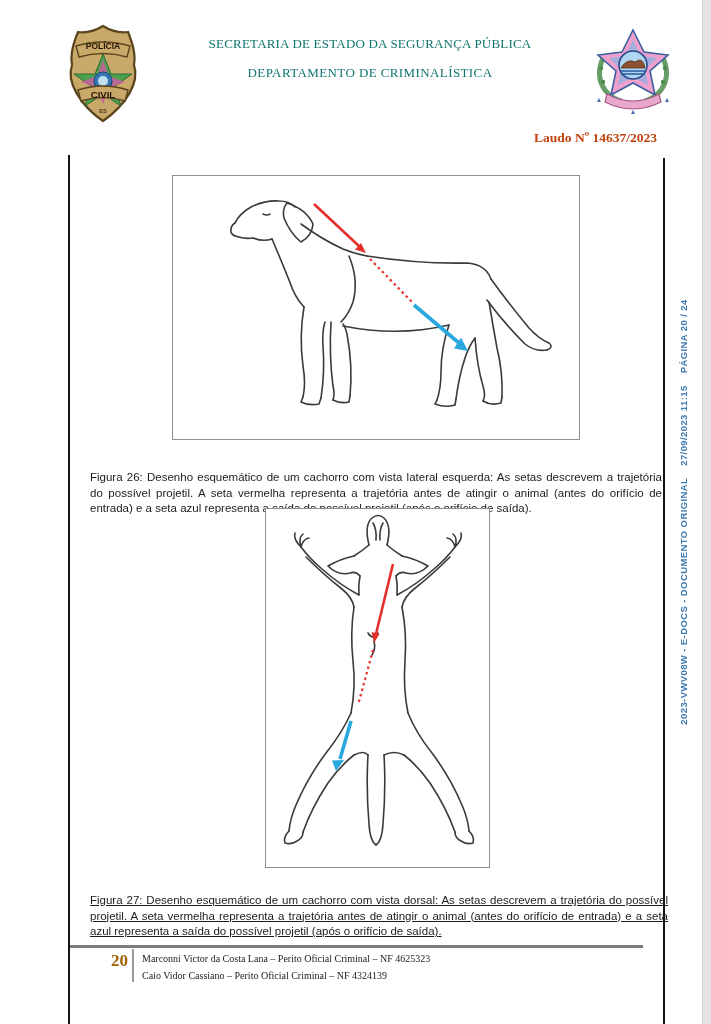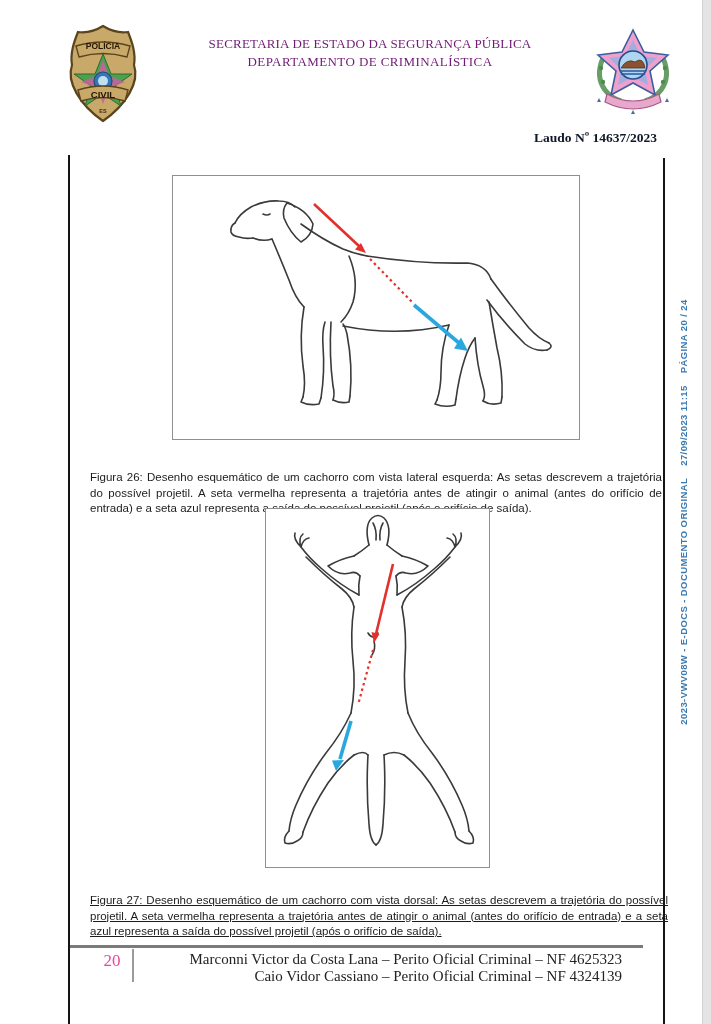--- a/index.html
+++ b/index.html
@@ -1,46 +1,46 @@
 <!DOCTYPE html>
 <html><head>
 <meta charset="utf-8">
 <style>
   html,body{margin:0;padding:0;}
   body{width:711px;height:1024px;position:relative;background:#ffffff;overflow:hidden;
        font-family:"Liberation Serif", serif;}
   .abs{position:absolute;}
 
   
-  .org-block{left:128px;top:36px;width:484px;text-align:center;color:#701a75;}
+  .org-block{left:128px;top:36px;width:484px;text-align:center;color:#0f766e;}
   .org-l1{font-size:13px;letter-spacing:.2px;}
   .org-l2{font-size:14.5px;font-weight:bold;margin-top:2px;letter-spacing:.2px;}
   .org-l3{font-size:13.5px;margin-top:2px;letter-spacing:.2px;}
-  .org-l4{font-size:13px;margin-top:2px;letter-spacing:.4px;}
-  .laudo{right:54px;top:130px;font-size:13.5px;font-weight:bold;color:#0f172a;}
+  .org-l4{font-size:13px;margin-top:13px;letter-spacing:.4px;}
+  .laudo{right:54px;top:130px;font-size:13.5px;font-weight:bold;color:#c2410c;}
 
   
   .border-left{left:68px;top:155px;width:2px;height:869px;background:#141414;}
   .border-right{left:663px;top:158px;width:2px;height:866px;background:#141414;}
 
   .figbox{border:1px solid #8f8f8f;background:#fff;}
   .figbox1{left:172px;top:175px;width:406px;height:263px;}
   .figbox2{left:265px;top:508px;width:223px;height:358px;}
   .figbox svg{display:block;}
 
   .caption{font-family:"Liberation Sans", sans-serif;font-size:11.5px;line-height:15.5px;
            text-align:justify;color:#1c1c1c;margin-top:24px;}
   .caption1{left:90px;top:446px;width:572px;}
   .caption2{left:90px;top:869px;width:578px;text-decoration:underline;}
 
   
   .footer-rule{left:70px;top:945px;width:573px;height:3px;background:#7b7b7b;}
-  .page-num{left:96px;top:951px;width:32px;text-align:center;font-size:17px;font-weight:normal;color:#ec4899;}
+  .page-num{left:96px;top:951px;width:32px;text-align:right;font-size:17px;font-weight:bold;color:#a16207;}
   .footer-sep{left:132px;top:949px;width:2px;height:33px;background:#9a9a9a;}
-  .experts{left:142px;top:951px;width:480px;font-size:15px;line-height:16.5px;color:#222;text-align:right;}
+  .experts{left:142px;top:951px;width:480px;font-size:10px;line-height:16.5px;color:#222;}
 
   
   .stamp{left:683px;top:512px;transform:translate(-50%,-50%) rotate(-90deg);
          font-family:"Liberation Sans", sans-serif;font-size:9.5px;font-weight:bold;
          letter-spacing:.4px;white-space:pre;}
 
   .right-edge{left:702px;top:0;width:9px;height:1024px;background:#e4e4e4;border-left:1px solid #d2d2d2;}
 
   .dog path, .dog circle{fill:none;stroke:#3a3a3a;stroke-width:1.6;stroke-linecap:round;stroke-linejoin:round;}
 </style>

